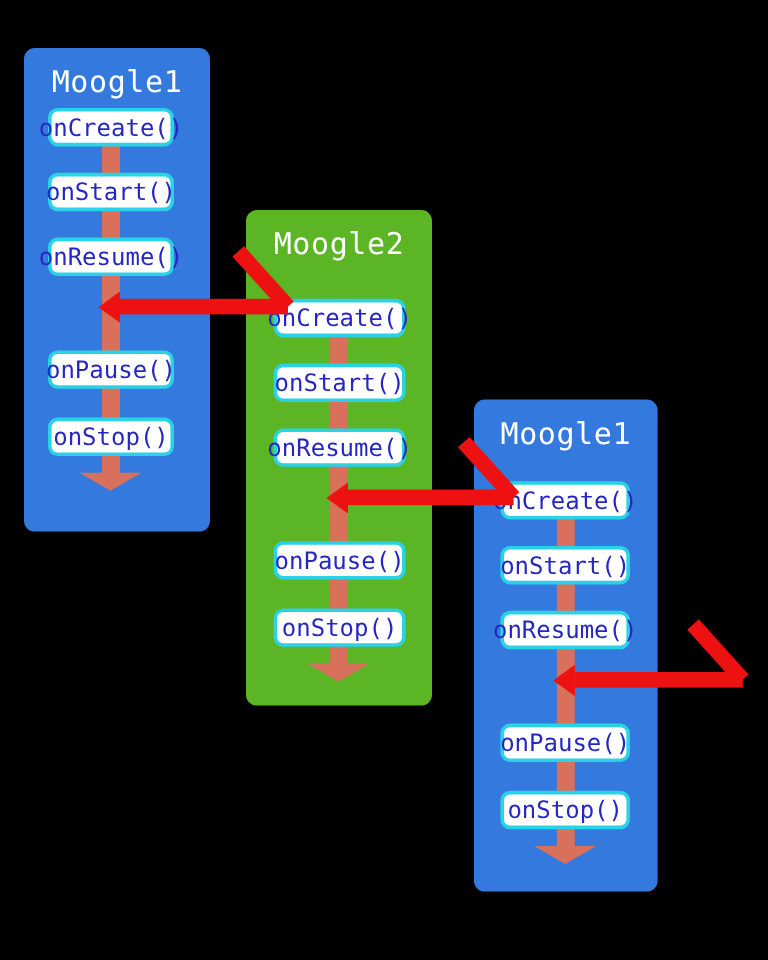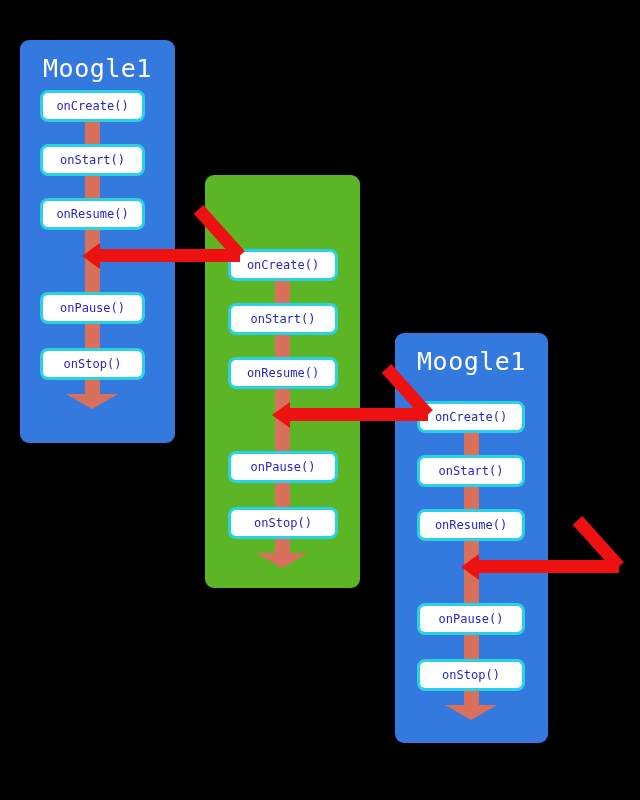--- a/index.html
+++ b/index.html
@@ -39,21 +39,21 @@
   }
 
   
   .cb-box {
     position: absolute;
     box-sizing: border-box;
     background: #ffffff;
     border: 3px solid #2ad2e6;
     border-radius: 8px;
     color: #2626c4;
-    font-size: 12px;
+    font-size: 20px;
     font-family: "DejaVu Sans Mono", "Liberation Mono", monospace;
     display: flex;
     align-items: center;
     justify-content: center;
     white-space: nowrap;
     z-index: 3;
   }
 
   
   .lifeline {
@@ -153,20 +153,21 @@
     <div class="lifeline" style="left: 85px; top: 228px; width: 15px; height: 66px;"></div>
     <div class="lifeline" style="left: 85px; top: 322px; width: 15px; height: 28px;"></div>
     <div class="lifeline" style="left: 85px; top: 378px; width: 15px; height: 22px;"></div>
     <div class="lifeline-head" style="left: 66px; top: 394px;"></div>
     <div class="cb-box" style="left: 40px; top: 90px; width: 105px; height: 32px;">onCreate()</div>
     <div class="cb-box" style="left: 40px; top: 144px; width: 105px; height: 32px;">onStart()</div>
     <div class="cb-box" style="left: 40px; top: 198px; width: 105px; height: 32px;">onResume()</div>
     <div class="cb-box" style="left: 40px; top: 292px; width: 105px; height: 32px;">onPause()</div>
     <div class="cb-box" style="left: 40px; top: 348px; width: 105px; height: 32px;">onStop()</div>
     <div class="panel green" style="left: 205px; top: 175px; width: 155px; height: 413px;"></div>
+    <div class="panel-title" style="left: 205px; top: 189px; width: 155px;">Moogle2</div>
     <div class="lifeline" style="left: 275px; top: 279px; width: 15px; height: 26px;"></div>
     <div class="lifeline" style="left: 275px; top: 333px; width: 15px; height: 26px;"></div>
     <div class="lifeline" style="left: 275px; top: 387px; width: 15px; height: 66px;"></div>
     <div class="lifeline" style="left: 275px; top: 481px; width: 15px; height: 28px;"></div>
     <div class="lifeline" style="left: 275px; top: 537px; width: 15px; height: 22px;"></div>
     <div class="lifeline-head" style="left: 256px; top: 553px;"></div>
     <div class="cb-box" style="left: 228px; top: 249px; width: 110px; height: 32px;">onCreate()</div>
     <div class="cb-box" style="left: 228px; top: 303px; width: 110px; height: 32px;">onStart()</div>
     <div class="cb-box" style="left: 228px; top: 357px; width: 110px; height: 32px;">onResume()</div>
     <div class="cb-box" style="left: 228px; top: 451px; width: 110px; height: 32px;">onPause()</div>

